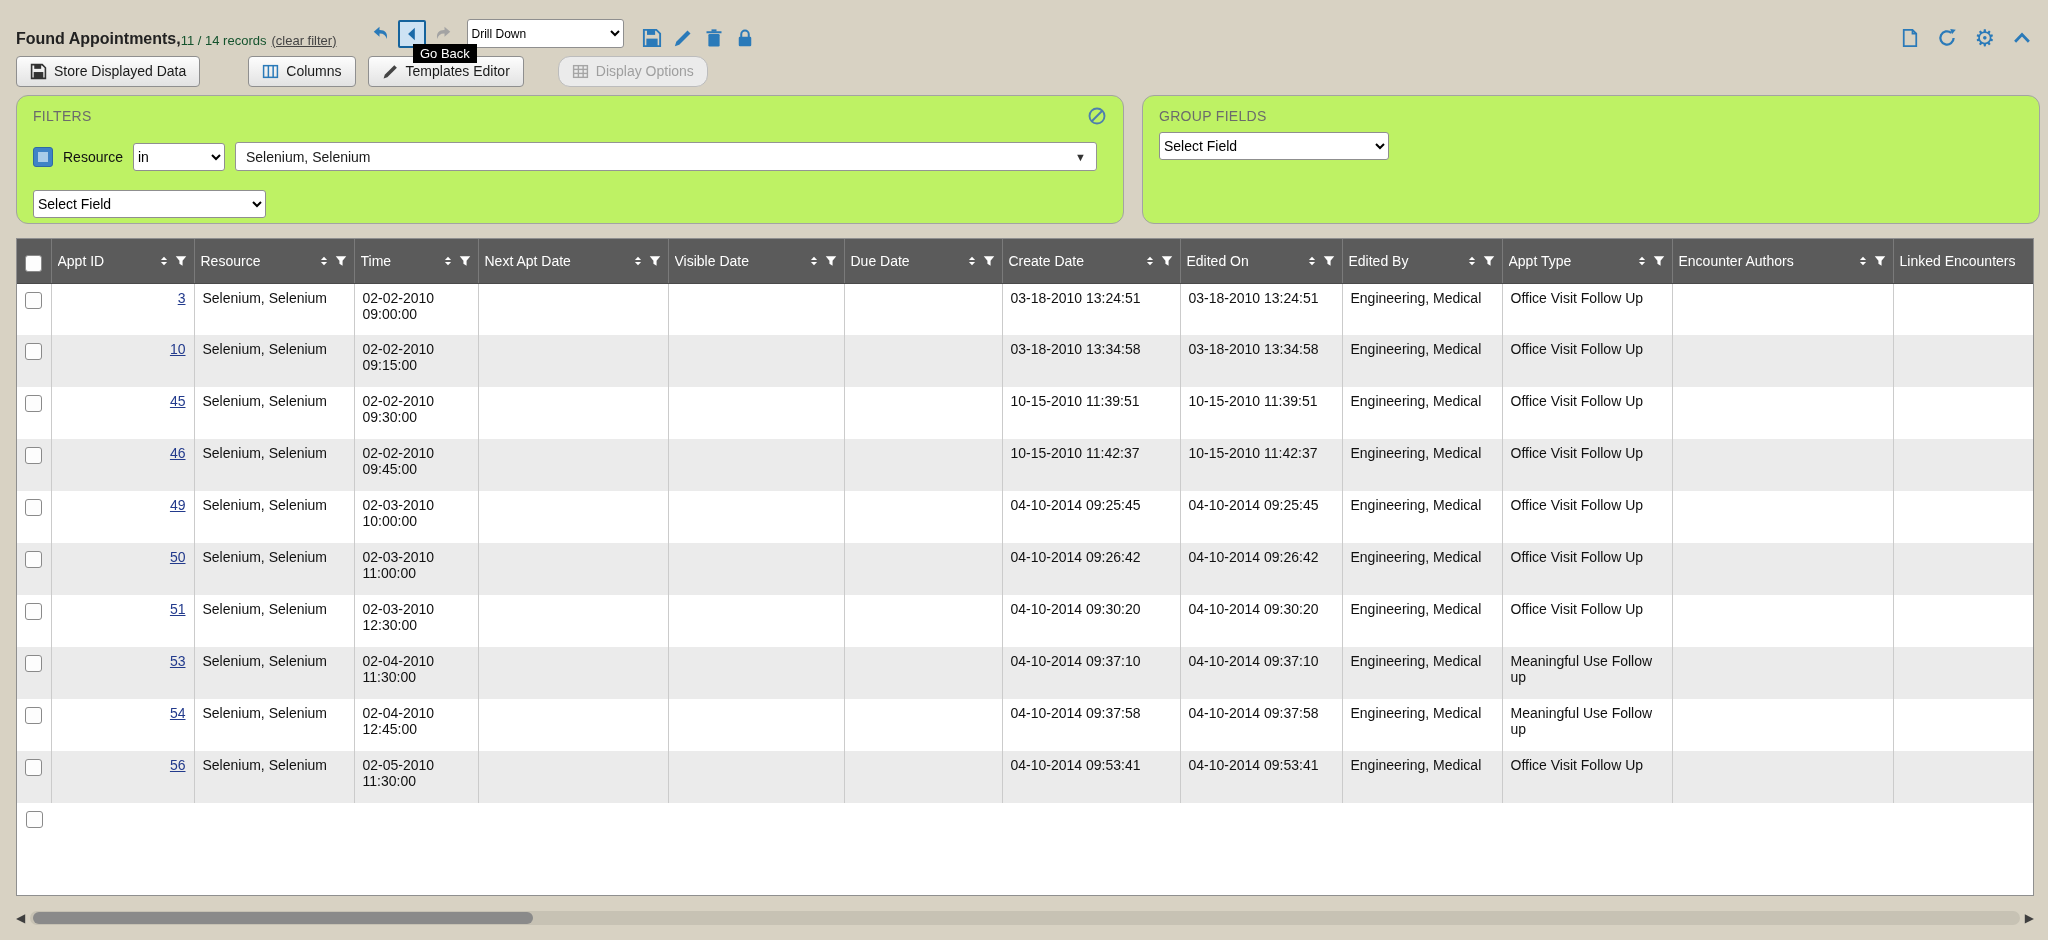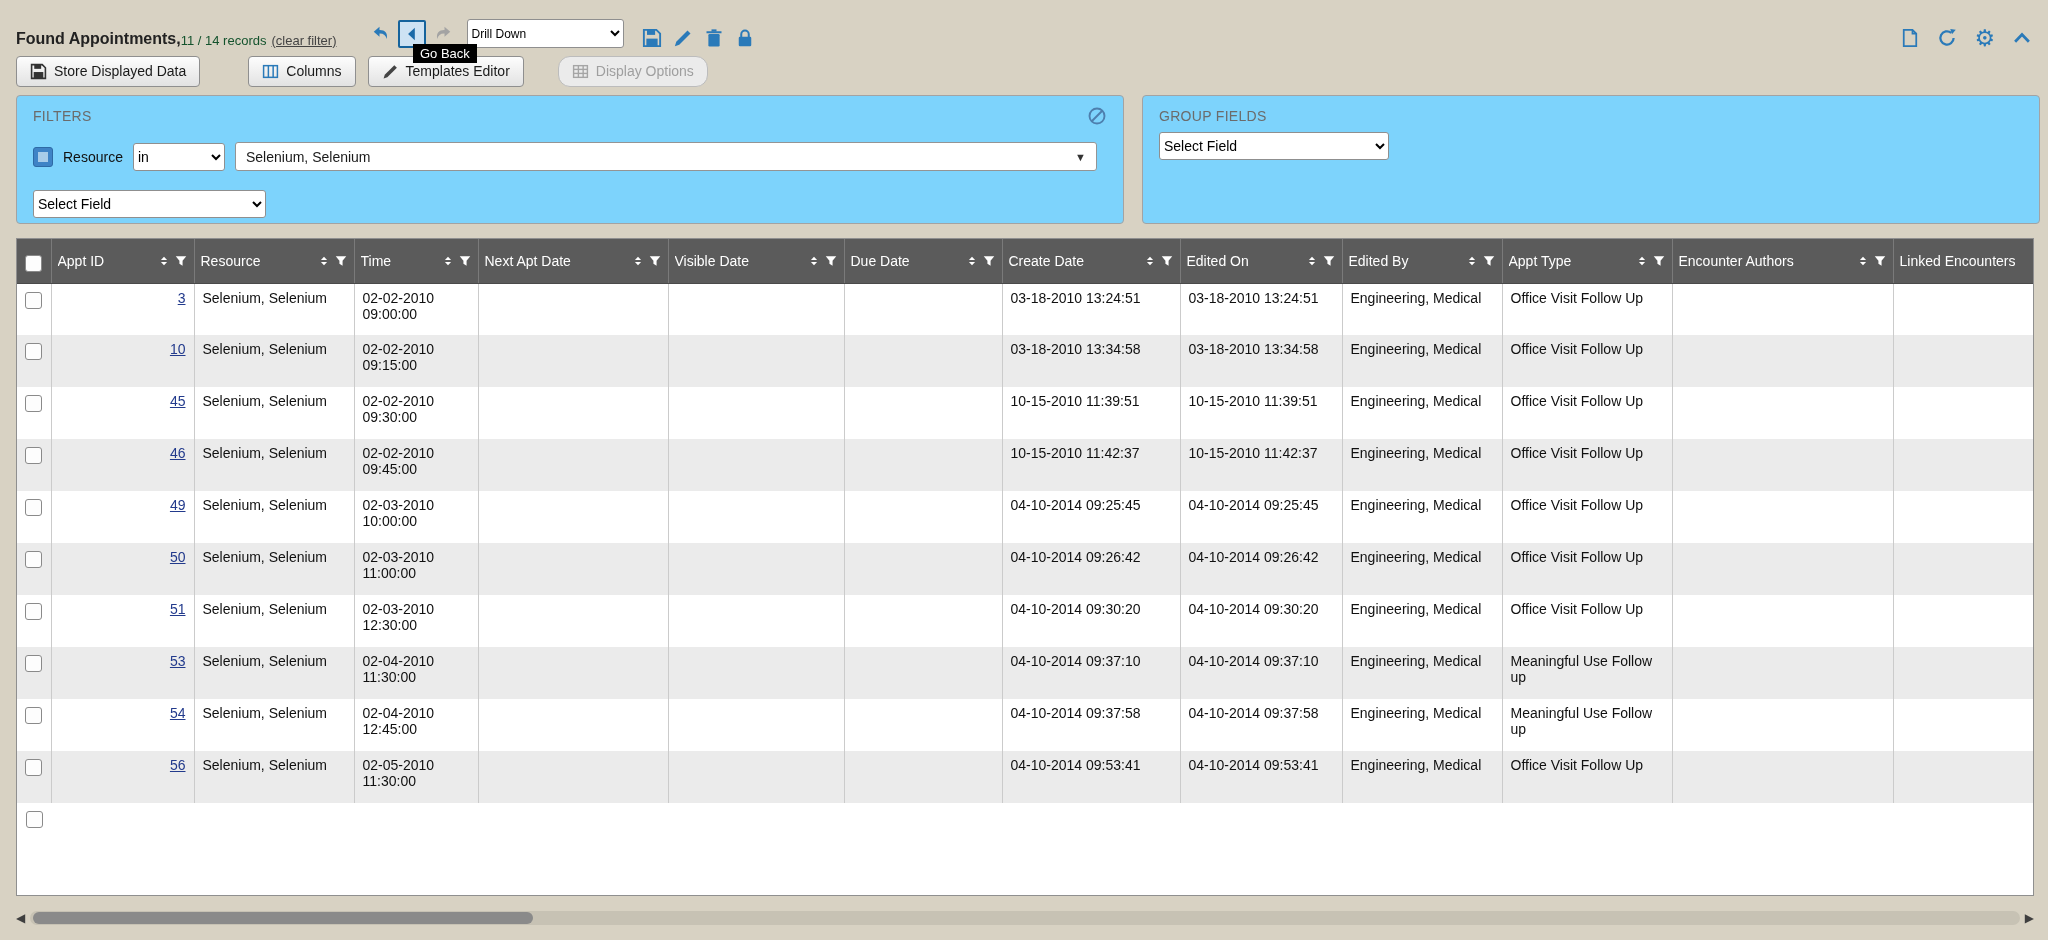--- a/index.html
+++ b/index.html
@@ -35,21 +35,21 @@
   
   .btnrow { position:absolute; top:54px; left:16px; height:34px; display:flex; align-items:center; }
   .tbtn { display:inline-flex; align-items:center; gap:7px; padding:0 13px; height:31px;
           background:linear-gradient(#fdfdfd,#e2e2e2); border:1px solid #8f8f8f; border-radius:4px;
           font-size:14px; color:#1a1a1a; cursor:pointer; white-space:nowrap; }
   .tbtn svg { width:17px; height:17px; }
   .tbtn.disabled { background:#ebebeb; color:#9f9f9f; border-color:#bcbcbc; cursor:default;border-radius:12px; }
   .ml48 { margin-left:48px; } .ml12 { margin-left:12px; } .ml34 { margin-left:34px; }
 
   
-  .panel { position:absolute; top:95px; height:129px; background:#7dd3fc; border:1px solid #a3a3a3; border-radius:4px; }
+  .panel { position:absolute; top:95px; height:129px; background:#bef264; border:1px solid #a3a3a3; border-radius:12px; }
   .filters-panel { left:16px; width:1108px; }
   .group-panel { left:1142px; right:8px; }
   .panel-title { position:absolute; top:12px; left:16px; font-size:14px; color:#6b6b6b; letter-spacing:.3px; }
   .nofilter { position:absolute; top:10px; right:16px; color:#4d7fae; cursor:pointer; }
   .nofilter svg { width:20px; height:20px; }
   .filter-row1 { position:absolute; top:46px; left:16px; display:flex; align-items:center; gap:10px; }
   .checkbox-blue { width:20px; height:20px; background:#3f83c6; border:1px solid #2e6aa5; border-radius:3px; position:relative; cursor:pointer; flex:none; }
   .checkbox-blue::after { content:""; position:absolute; left:4px; right:4px; top:4px; bottom:4px; background:#a9cce9; }
   .flabel { font-size:14px; color:#111; width:60px; }
   .op-select { width:92px; height:28px; font-size:14px; font-family:"Liberation Sans",sans-serif; border:1px solid #8f8f8f; border-radius:3px; background:#fff; }

